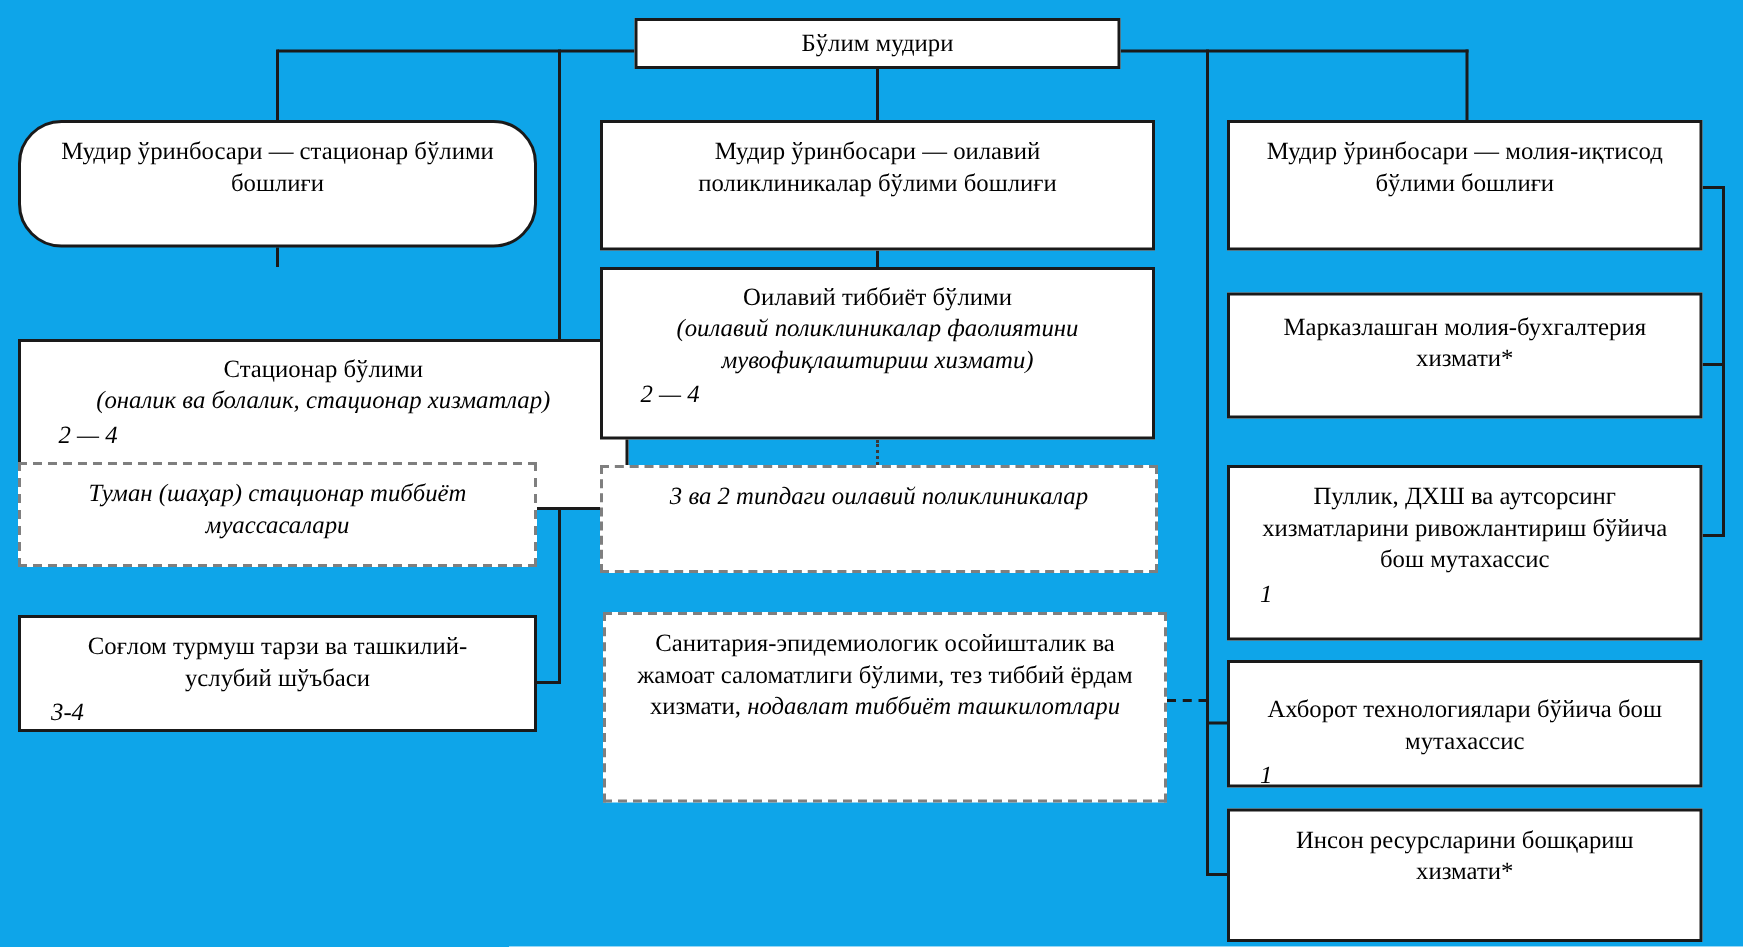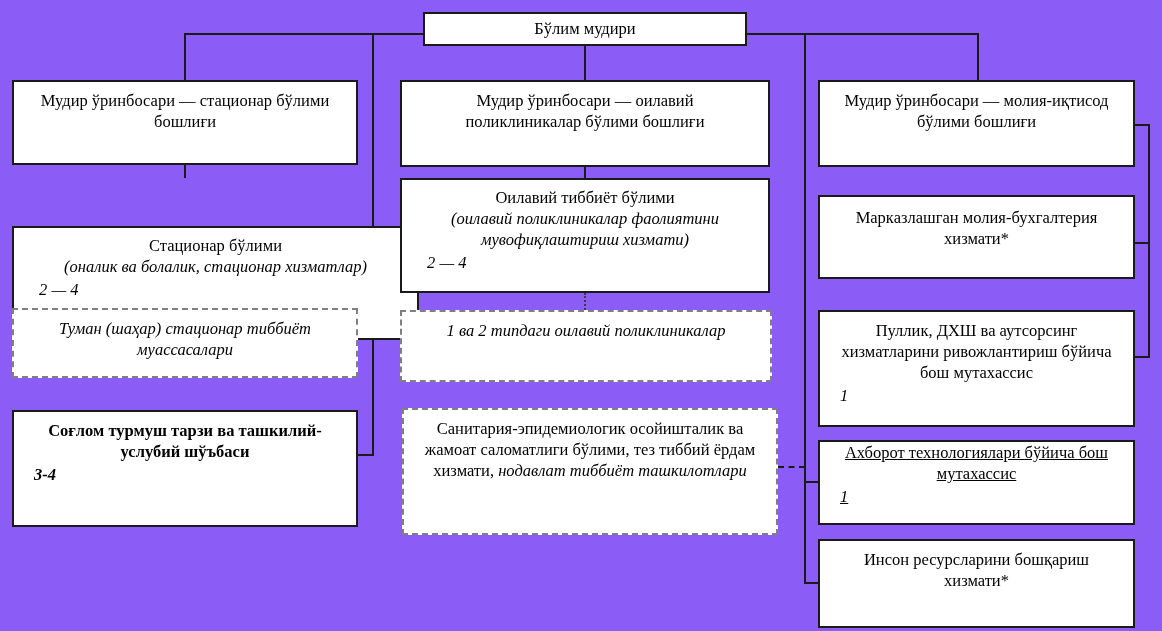--- a/index.html
+++ b/index.html
@@ -1,17 +1,17 @@
 <!DOCTYPE html>
 <html><head>
 <meta charset="utf-8">
 <style>
   html,body { margin:0; padding:0; background:#ffffff; }
   #canvas {
-    position:relative; width:1162px; height:631px; background:#8b5cf6;
+    position:relative; width:1162px; height:631px; background:#0ea5e9;
     font-family:"Liberation Serif", serif; color:#000;
     overflow:hidden;
   }
   .box {
     position:absolute; box-sizing:border-box;
     border:2px solid #1a1a1a; background:#ffffff;
     font-size:16.5px; line-height:1.28; text-align:center;
   }
   .box.dashed { border:2px dashed #7f7f7f; }
   .it { font-style:italic; }
@@ -52,51 +52,51 @@
 
   <div class="hline" style="left:1135px; top:124px; width:15px;"></div>
   <div class="vline" style="left:1148px; top:124px; height:234px;"></div>
   <div class="hline" style="left:1135px; top:242px; width:15px;"></div>
   <div class="hline" style="left:1135px; top:356px; width:15px;"></div>
 
   <div class="box vcenter" style="left:423px; top:12px; width:324px; height:34px;">
     <div>Бўлим мудири</div>
   </div>
 
-  <div class="box" style="left:12px; top:80px; width:346px; height:85px; padding:8px 25px 0;">
+  <div class="box" style="left:12px; top:80px; width:346px; height:85px; padding:8px 25px 0;border-radius:29px;">
     <div>Мудир ўринбосари — стационар бўлими бошлиғи</div>
   </div>
 
   <div class="box" style="left:12px; top:178px; width:407px; height:114px; padding:7px 25px 0;margin-top:48px;">
     <div>Стационар бўлими</div>
     <div class="it">(оналик ва болалик, стационар хизматлар)</div>
     <div class="count">2 — 4</div>
   </div>
 
   <div class="box dashed" style="left:12px; top:308px; width:346px; height:70px; padding:8px 15px 0;">
     <div class="it">Туман (шаҳар) стационар тиббиёт муассасалари</div>
   </div>
 
-  <div class="box" style="left:12px; top:410px; width:346px; height:117px; padding:8px 20px 16px;font-weight:bold;">
+  <div class="box" style="left:12px; top:410px; width:346px; height:78px; padding:8px 20px 16px;">
     <div>Соғлом турмуш тарзи ва ташкилий-услубий шўъбаси</div>
     <div class="count">3-4</div>
   </div>
 
   <div class="box" style="left:400px; top:80px; width:370px; height:87px; padding:8px 25px 0;">
     <div>Мудир ўринбосари — оилавий поликлиникалар бўлими бошлиғи</div>
   </div>
 
   <div class="box" style="left:400px; top:178px; width:370px; height:115px; padding:7px 25px 0;">
     <div>Оилавий тиббиёт бўлими</div>
     <div class="it">(оилавий поликлиникалар фаолиятини мувофиқлаштириш хизмати)</div>
     <div class="count">2 — 4</div>
   </div>
 
   <div class="box dashed" style="left:400px; top:310px; width:372px; height:72px; padding:8px 15px 0;">
-    <div class="it">1 ва 2 типдаги оилавий поликлиникалар</div>
+    <div class="it">3 ва 2 типдаги оилавий поликлиникалар</div>
   </div>
 
   <div class="box dashed" style="left:402px; top:408px; width:376px; height:127px; padding:8px 18px 0;">
     <div>
       <span>Санитария-эпидемиологик осойишталик ва жамоат саломатлиги бўлими, тез тиббий ёрдам хизмати, </span><span class="it">нодавлат тиббиёт ташкилотлари</span>
     </div>
   </div>
 
   <div class="box" style="left:818px; top:195px; width:317px; height:84px; padding:10px 20px 0;">
     <div>Марказлашган молия-бухгалтерия хизмати*</div>
@@ -104,21 +104,21 @@
 
   <div class="box" style="left:818px; top:80px; width:317px; height:87px; padding:8px 20px 0;">
     <div>Мудир ўринбосари — молия-иқтисод бўлими бошлиғи</div>
   </div>
 
   <div class="box" style="left:818px; top:310px; width:317px; height:117px; padding:8px 20px 0;">
     <div>Пуллик, ДХШ ва аутсорсинг хизматларини ривожлантириш бўйича бош мутахассис</div>
     <div class="count">1</div>
   </div>
 
-  <div class="box" style="left:818px; top:440px; width:317px; height:85px; padding:0 20px 0;text-decoration:underline;">
+  <div class="box" style="left:818px; top:440px; width:317px; height:85px; padding:20px 20px 0;">
     <div>Ахборот технологиялари бўйича бош мутахассис</div>
     <div class="count">1</div>
   </div>
 
   <div class="box" style="left:818px; top:539px; width:317px; height:89px; padding:8px 24px 0;">
     <div>Инсон ресурсларини бошқариш хизмати*</div>
   </div>
 
 </div>
 

